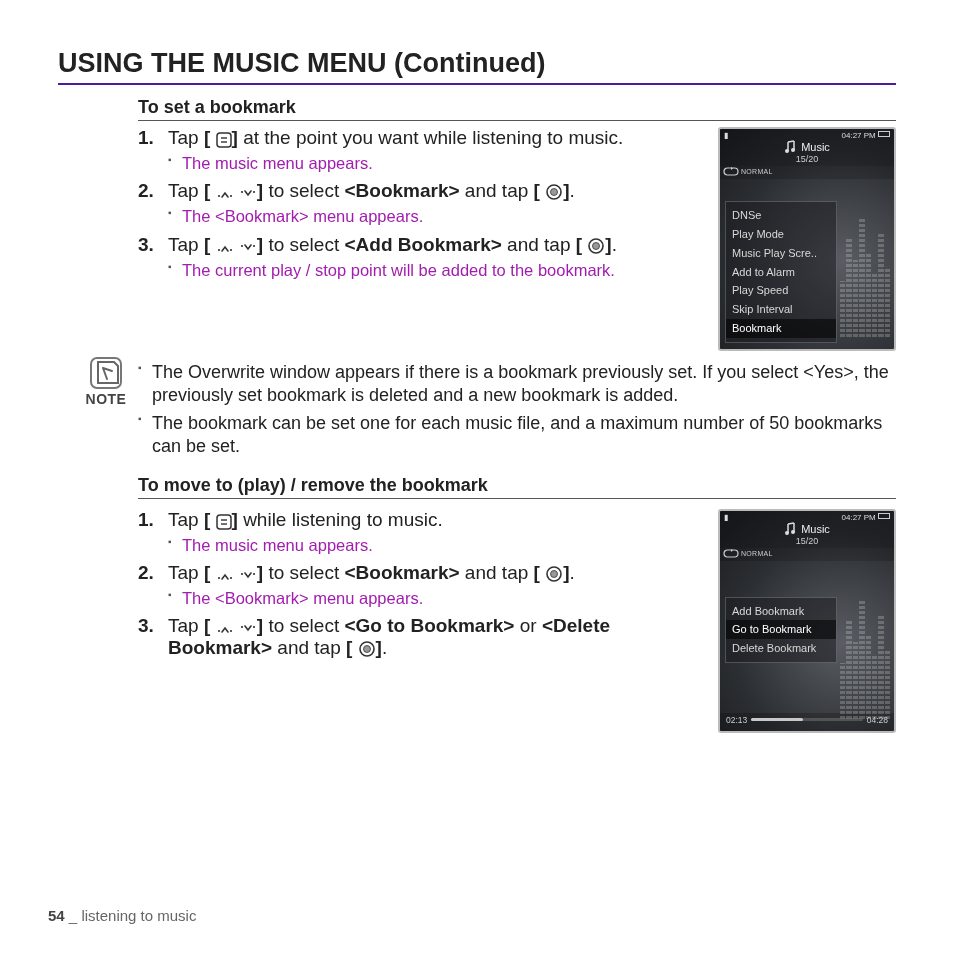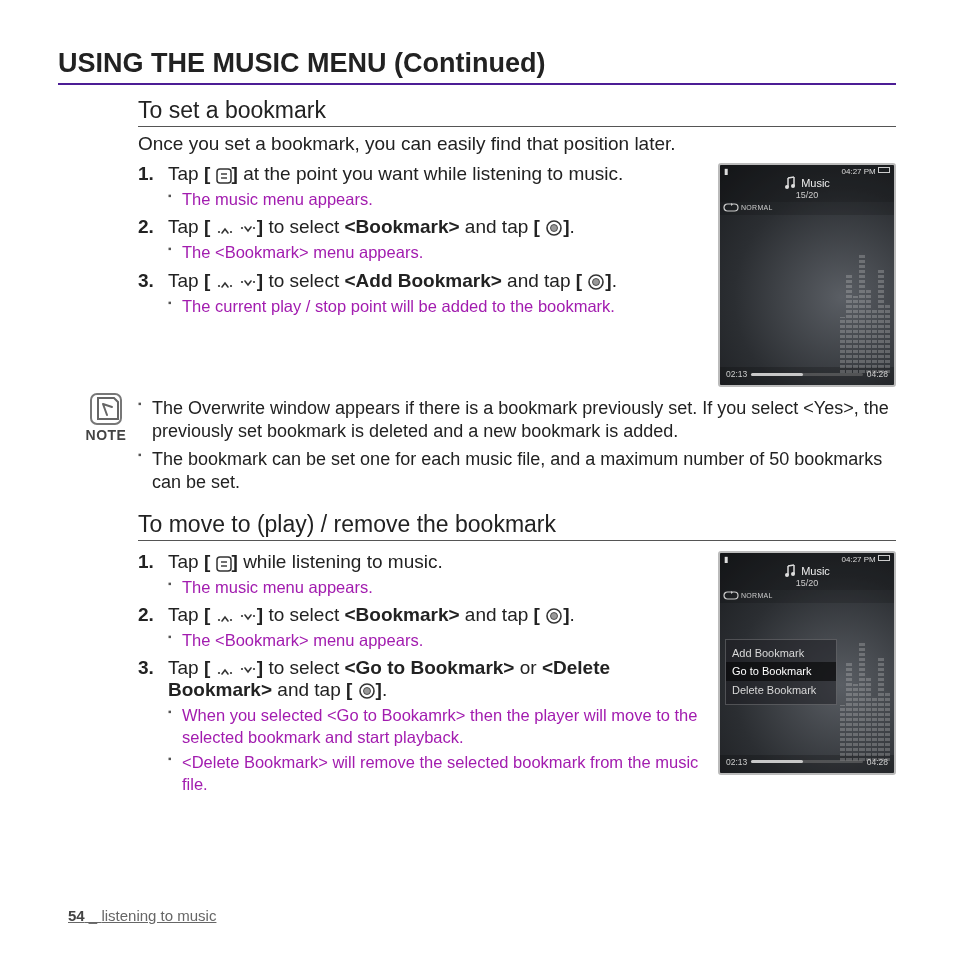--- a/index.html
+++ b/index.html
@@ -14,22 +14,22 @@
   }
   h1 {
     font-size: 27px;
     font-weight: bold;
     border-bottom: 2px solid #4c1d95;
     padding-bottom: 4px;
     margin-bottom: 12px;
   }
   .content-indent { padding-left: 80px; }
   h2 {
-    font-size: 23px;
-    font-weight: normal;
+    font-size: 18px;
+    font-weight: bold;
     border-bottom: 1.5px solid #555;
     padding-bottom: 2px;
     margin-bottom: 6px;
     margin-top: 8px;
   }
   .intro { font-size: 19px; margin-bottom: 8px; color: #222; }
   .steps-row { display: flex; gap: 8px; }
   .steps-col { flex: 1 1 auto; }
   ol.steps { list-style: none; counter-reset: step; }
   ol.steps > li {
@@ -143,21 +143,21 @@
     padding: 2px 6px 6px 6px; font-size:8.5px; color:#ccc;
     display:flex; justify-content:space-between; align-items:center; gap:4px;
     background: rgba(0,0,0,0.2);
   }
   .dev-progress .track {
     flex:1; height:3px; background: rgba(120,120,120,0.5); border-radius:2px; position:relative;
   }
   .dev-progress .track .fill { position:absolute; left:0; top:0; bottom:0; width:46%; background:#c8c8c8; border-radius:2px; }
   .dev-menu.small { margin-top: 36px; }
   .footer {
-    position:absolute; left:68px; bottom:30px; font-size:15px; color:#666;text-decoration:underline;
+    position:absolute; left:48px; bottom:30px; font-size:15px; color:#666;
   }
   .footer .pg { font-weight:bold; color:#444; }
   svg { overflow: visible; }
 </style>
 </head>
 <body>
 
 <svg width="0" height="0" style="position:absolute">
   <defs>
     <g id="ico-menu">
@@ -195,21 +195,20 @@
       <polygon points="7,0 7,3 9,1.5" fill="#ccc"></polygon>
     </g>
   </defs>
 </svg>
 
 <h1>USING THE MUSIC MENU (Continued)</h1>
 
 <div class="content-indent">
 
   <h2>To set a bookmark</h2>
-  <p class="intro">Once you set a bookmark, you can easily find that position later.</p>
 
   <div class="steps-row">
     <div class="steps-col">
       <ol class="steps">
 
         <li>
           <span>Tap </span><span class="b">[ <svg class="icon-inline" width="14" height="14">
                 <use href="#ico-menu"></use>
               </svg>]</span><span> at the point you want while listening to music.</span>
           <ul class="sub">
@@ -269,20 +268,29 @@
         <div class="dev-eq">
           <div class="bar" style="height:40%"></div>
             <div class="bar" style="height:70%"></div>
             <div class="bar" style="height:55%"></div>
             <div class="bar" style="height:85%"></div>
             <div class="bar" style="height:60%"></div>
             <div class="bar" style="height:45%"></div>
             <div class="bar" style="height:75%"></div>
             <div class="bar" style="height:50%"></div>
         </div>
+        <div class="dev-menu" id="dev1-menu">
+            <div class="dev-menu-item">DNSe</div>
+            <div class="dev-menu-item">Play Mode</div>
+            <div class="dev-menu-item">Music Play Scre..</div>
+            <div class="dev-menu-item">Add to Alarm</div>
+            <div class="dev-menu-item">Play Speed</div>
+            <div class="dev-menu-item">Skip Interval</div>
+            <div class="dev-menu-item selected">Bookmark</div>
+          </div>
       </div>
       <div class="dev-progress">
         <span>02:13</span>
         <div class="track">
             <div class="fill"></div>
           </div>
         <span>04:28</span>
       </div>
     </div>
   </div>
@@ -330,24 +338,20 @@
             </ul>
         </li>
         <li>
           <span>Tap </span><span class="b">[ <svg class="icon-inline" width="16" height="12">
                 <use href="#ico-up"></use>
               </svg> <svg class="icon-inline" width="16" height="12">
                 <use href="#ico-down"></use>
               </svg>]</span><span> to select </span><span class="b">&lt;Go to Bookmark&gt;</span><span> or </span><span class="b">&lt;Delete Bookmark&gt;</span><span> and tap </span><span class="b">[ <svg class="icon-inline" width="16" height="16">
                 <use href="#ico-ok"></use>
               </svg>]</span><span>.</span>
-          <ul class="sub">
-            <li>When you selected &lt;Go to Bookamrk&gt; then the player will move to the selected bookmark and start playback.</li>
-            <li>&lt;Delete Bookmark&gt; will remove the selected bookmark from the music file.</li>
-          </ul>
         </li>
       </ol>
     </div>
 
     <div class="device">
       <div class="dev-topbar">
         <span>▮</span>
         <span><span>04:27 PM</span> <span style="display:inline-block;width:12px;height:6px;border:1px solid #ccc;vertical-align:1px;"></span></span>
       </div>
       <div class="dev-titlebar">

